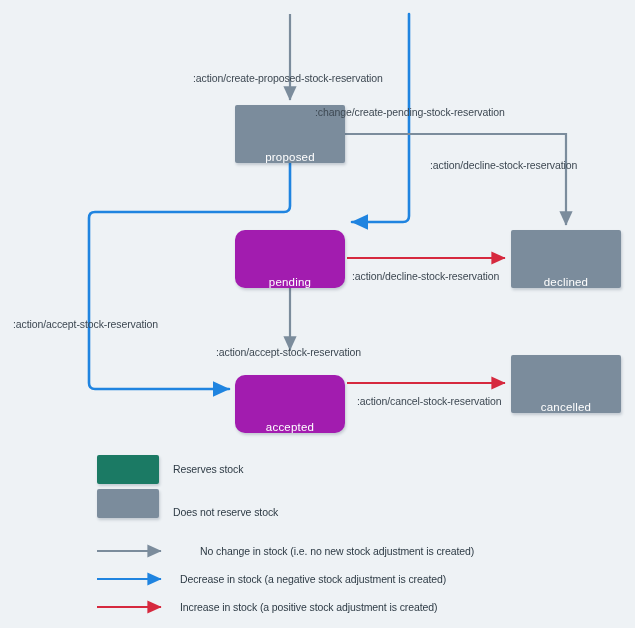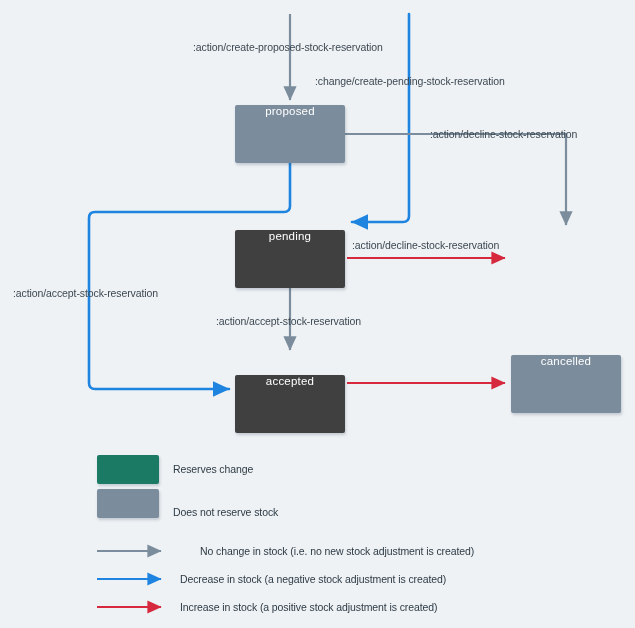--- a/index.html
+++ b/index.html
@@ -20,39 +20,40 @@
   svg.edges {
     position: absolute;
     left: 0;
     top: 0;
     width: 635px;
     height: 628px;
   }
   .state-box {
     position: absolute;
     display: flex;
-    align-items: flex-start;
+    align-items: flex-end;
     justify-content: center;
     width: 110px;
     height: 58px;
     border-radius: 2px;
     color: #ffffff;
     font-size: 11.5px;
     letter-spacing: 0.2px;
     box-shadow: 1px 2px 3px rgba(40,60,80,0.22);
   }
-  .state-box.green { background: #404040; }
+  .state-box.green { background: #a21caf; border-radius: 10px; }
   .state-box.gray  { background: #7b8c9c; }
 
   .edge-label {
     position: absolute;
     font-size: 10.5px;
     color: #3d4852;
     white-space: nowrap;
     letter-spacing: -0.1px;
+    margin-top: 31px;
   }
 
   .legend {
     position: absolute;
     left: 0;
     top: 0;
     width: 635px;
     height: 628px;
     pointer-events: none;
   }
@@ -106,37 +107,41 @@
 
     <path d="M347,383 L505,383" stroke="#d6293e" stroke-width="2.2" fill="none" marker-end="url(#ah-red)"></path>
   </svg>
 
   <div class="state-box gray" style="left:235px; top:105px;">
     <span>proposed</span>
   </div>
   <div class="state-box green" style="left:235px; top:230px;">
     <span>pending</span>
   </div>
+  <div class="state-box gray" style="left:511px; top:230px;">
+    <span>declined</span>
+  </div>
   <div class="state-box green" style="left:235px; top:375px;">
     <span>accepted</span>
   </div>
   <div class="state-box gray" style="left:511px; top:355px;">
     <span>cancelled</span>
   </div>
 
   <div class="edge-label" style="left:193px; top:41px;">:action/create-proposed-stock-reservation</div>
   <div class="edge-label" style="left:315px; top:75px;">:change/create-pending-stock-reservation</div>
   <div class="edge-label" style="left:430px; top:128px;">:action/decline-stock-reservation</div>
   <div class="edge-label" style="left:13px; top:287px;">:action/accept-stock-reservation</div>
   <div class="edge-label" style="left:352px; top:239px;">:action/decline-stock-reservation</div>
   <div class="edge-label" style="left:216px; top:315px;">:action/accept-stock-reservation</div>
+  <div class="edge-label" style="left:357px; top:364px;">:action/cancel-stock-reservation</div>
 
   <div class="legend">
     <div class="legend-swatch green" style="left:97px; top:455px;"></div>
-    <div class="legend-text" style="left:173px; top:463px;">Reserves change</div>
+    <div class="legend-text" style="left:173px; top:463px;">Reserves stock</div>
 
     <div class="legend-swatch gray" style="left:97px; top:489px;"></div>
     <div class="legend-text" style="left:173px; top:497px;margin-top:9px;">Does not reserve stock</div>
 
     <div class="legend-text" style="left:180px; top:545px;padding-left:20px;">No change in stock (i.e. no new stock adjustment is created)</div>
     <div class="legend-text" style="left:180px; top:601px;">Increase in stock (a positive stock adjustment is created)</div>
     <div class="legend-text" style="left:180px; top:573px;">Decrease in stock (a negative stock adjustment is created)</div>
   </div>
 
   <svg class="edges" viewBox="0 0 635 628" xmlns="http://www.w3.org/2000/svg">

